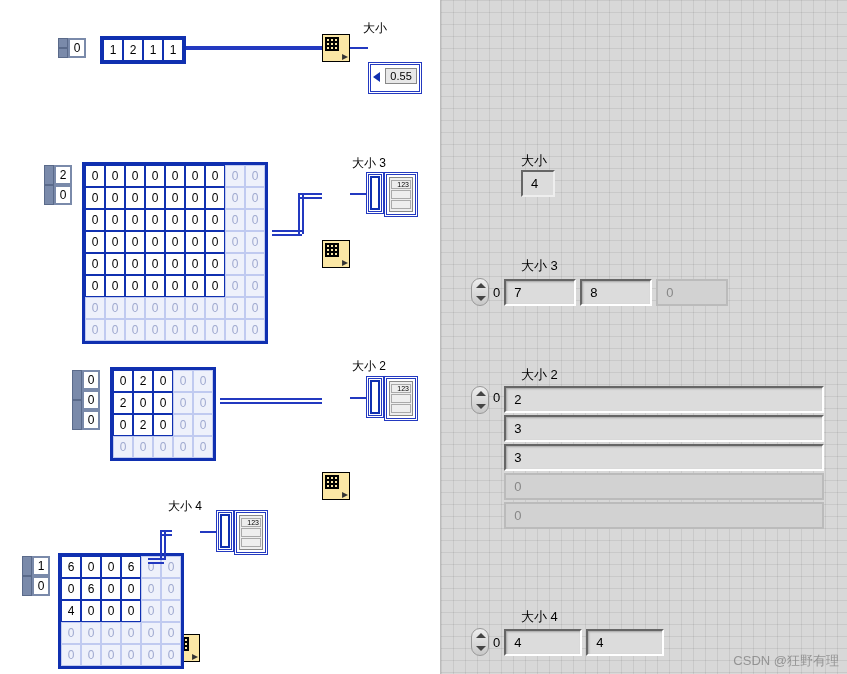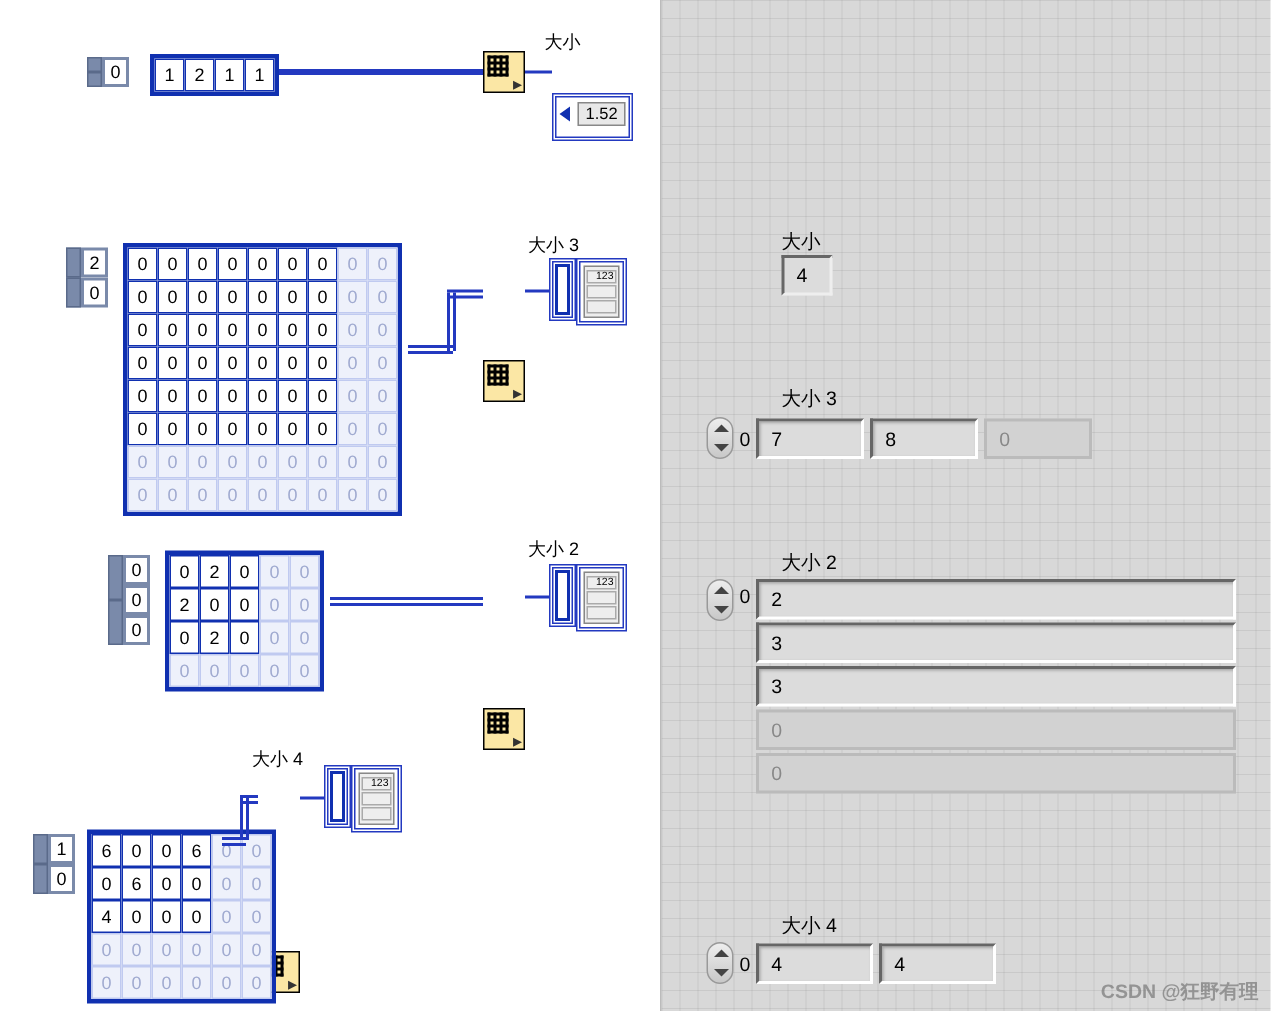--- a/index.html
+++ b/index.html
@@ -198,21 +198,20 @@
     padding: 4px 8px;
     font-size: 13px;
     box-shadow: inset 1px 1px 2px rgba(0,0,0,0.25);
   }
   .fp-cell.grey { color: #888; background: #d2d2d2; box-shadow: none; border-color: #bbb; }
   .watermark {
     position: absolute;
     right: 8px; bottom: 4px;
     color: rgba(120,120,120,0.7);
     font-size: 13px;
-    font-weight: bold;
   }
 </style>
 </head>
 <body>
 
 <div class="bd">
 
   
   <span class="lbl" style="left:363px;top:20px">大小</span>
   <div class="abs ictrl" style="left:58px;top:38px">
@@ -226,21 +225,21 @@
     <div class="cell">1</div>
     <div class="cell">2</div>
     <div class="cell">1</div>
     <div class="cell">1</div>
   </div>
   <div class="wireH" style="left:186px;top:46px;width:136px"></div>
   <div class="abs func" style="left:322px;top:34px"></div>
   <div class="wireH thin" style="left:350px;top:47px;width:18px"></div>
   <div class="abs ind" style="left:368px;top:34px">
     <span class="tri"></span>
-    <span class="val">1.52</span>
+    <span class="val">0.55</span>
   </div>
 
   
   <span class="lbl" style="left:352px;top:155px">大小 3</span>
   <div class="abs ictrl" style="left:44px;top:165px">
     <div class="spinmark">
         <div></div>
         <div></div>
       </div>
     <div class="idxstack">

